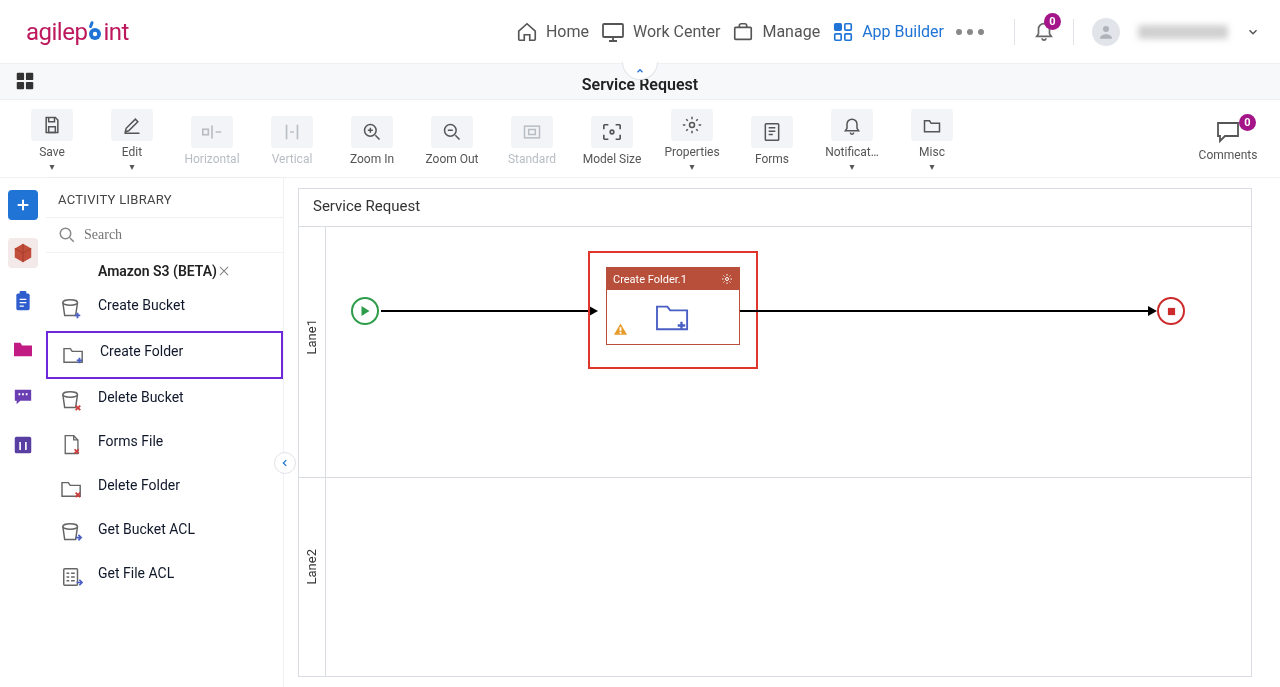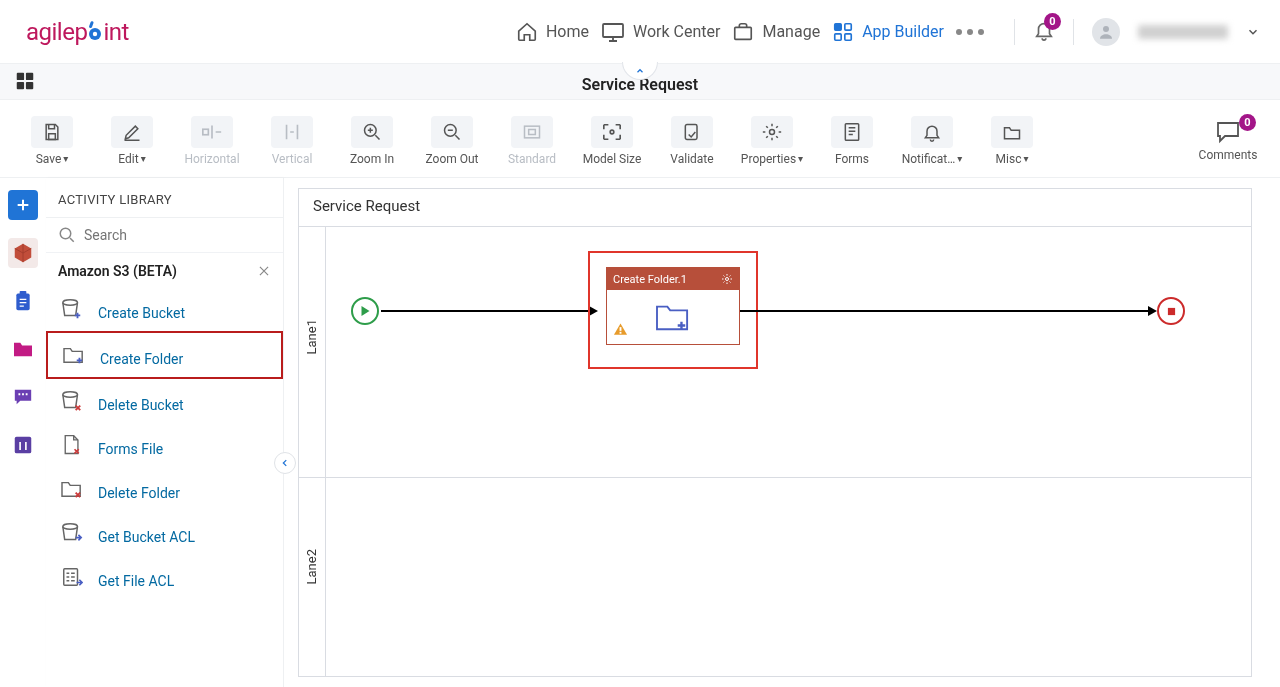--- a/index.html
+++ b/index.html
@@ -25,46 +25,46 @@
   
   .subheader { height:36px; background:#f7f8fa; border-bottom:1px solid #eef0f2; display:flex; align-items:center; justify-content:center; position:relative;}
   .subheader .collapse-tab { position:absolute; top:-2px; left:50%; transform:translateX(-50%); width:36px; height:18px; background:#fff; border:1px solid #e2e5ea; border-top:none; border-radius: 0 0 18px 18px; display:flex; align-items:center; justify-content:center; cursor:pointer; }
   .subheader-title { font-size:16px; font-weight:600; color:#222; margin-top: 6px;}
   .subheader .grid-btn{position:absolute;left:14px;top:6px;cursor:pointer;}
 
   
   .toolbar { height:78px; display:flex; align-items:center; gap:4px; padding: 8px 14px 4px 14px; border-bottom:1px solid #eef0f2;}
   .tool-btn { width:76px; display:flex; flex-direction:column; align-items:center; justify-content:center; gap:4px; cursor:pointer; font-size:12px; color:#555;}
   .tool-btn .ibox { width:42px; height:32px; background:#f2f4f7; border-radius:4px; display:flex; align-items:center; justify-content:center; }
-  .tool-btn .label { display:flex; align-items:center; gap:2px; }
+  .tool-btn .label { display:flex; align-items:center; gap:2px;flex-direction:column; }
   .tool-btn .caret { font-size:10px;}
   .tool-btn.dim { color:#b8bdc4; }
   .tool-btn.dim .ibox svg { stroke:#b8bdc4; }
   .toolbar-spacer{flex:1;}
   .comment-btn{position:relative; width:76px; display:flex;flex-direction:column;align-items:center;gap:4px;font-size:12px;color:#555;cursor:pointer;}
   .comment-badge{position:absolute; top:-6px; right:10px; background:#a31588;color:#fff;width:17px;height:17px;border-radius:50%;font-size:11px;font-weight:700;display:flex;align-items:center;justify-content:center;}
 
   
   .main { display:flex; height: calc(687px - 64px - 36px - 78px); }
 
   
   .left-rail { width:46px; background:#fff; display:flex; flex-direction:column; align-items:center; gap:18px; padding-top:12px;}
   .rail-btn{width:30px;height:30px;border-radius:4px;display:flex;align-items:center;justify-content:center;cursor:pointer;}
   .rail-btn.add{background:#2074d6;}
   .rail-btn.selected{background:#f3e9e8;}
 
   
   .lib-panel{width:238px; background:#fff; border-right:1px solid #eef0f2; display:flex; flex-direction:column; box-shadow: 1px 0 3px rgba(0,0,0,0.03);}
   .lib-title{padding:14px 12px 10px 12px;font-size:13px;font-weight:400;color:#444;letter-spacing:0.3px;border-bottom:1px solid #eef0f2;}
   .lib-search{display:flex;align-items:center;gap:8px;padding:8px 12px;border-bottom:1px solid #f0f2f5;}
-  .lib-search input{border:none;outline:none;flex:1;font-size:14px;color:#555;}
-  .lib-group{display:flex;align-items:center;justify-content:space-between;padding:10px 12px 8px 12px;font-size:14px;font-weight:600;color:#222;}
-  .lib-item{display:flex;align-items:flex-end;gap:12px;padding:10px 12px;font-size:14px;color:#0369a1;cursor:pointer;}
+  .lib-search input{border:none;outline:none;flex:1;font-size:14px;color:#555;font-family:Liberation Serif, serif;}
+  .lib-group{display:flex;align-items:center;justify-content:center;padding:10px 12px 8px 12px;font-size:14px;font-weight:600;color:#222;}
+  .lib-item{display:flex;align-items:flex-start;gap:12px;padding:10px 12px;font-size:14px;color:#0f172a;cursor:pointer;}
   .lib-item .li-icon{width:28px;height:24px;display:flex;align-items:center;justify-content:center;}
-  .lib-item.highlight{border:2px solid #b91c1c;}
+  .lib-item.highlight{border:2px solid #6d28d9;}
   .lib-collapse{position:absolute;left:274px;top:452px;width:22px;height:22px;border:1px solid #e0e3e7;border-radius:50%;background:#fff;display:flex;align-items:center;justify-content:center;cursor:pointer;z-index:5;}
 
   
   .canvas-wrap{flex:1; padding:10px 28px 10px 14px; background:#fff; overflow:hidden;}
   .canvas{border:1px solid #d9dce2; height:100%; position:relative; background:#fff;}
   .canvas-title{position:absolute; top:8px; left:14px; font-size:15px; color:#333;}
   .lane-sep-h{position:absolute;left:0;right:0;border-bottom:1px solid #d9dce2;}
   .lane-sep-v{position:absolute;top:37px;bottom:0;border-right:1px solid #d9dce2;}
   .lane-label{position:absolute;writing-mode:vertical-rl;transform:rotate(180deg);font-size:13px;color:#333;}
 
@@ -249,31 +249,20 @@
           <circle cx="12" cy="11" r="2"></circle>
         </svg>
       </div>
     <div class="label">
         <span>Model Size</span>
       </div>
   </div>
   <div class="tool-btn">
     <div class="ibox">
         <svg width="20" height="20" viewBox="0 0 24 24" fill="none" stroke="#555" stroke-width="1.8">
-          <rect x="4" y="3" width="14" height="18" rx="2"></rect>
-          <path d="M8 15l3 3 5-6"></path>
-        </svg>
-      </div>
-    <div class="label">
-        <span>Validate</span>
-      </div>
-  </div>
-  <div class="tool-btn">
-    <div class="ibox">
-        <svg width="20" height="20" viewBox="0 0 24 24" fill="none" stroke="#555" stroke-width="1.8">
           <circle cx="12" cy="12" r="3"></circle>
           <path d="M12 2v3M12 19v3M4 12H1M23 12h-3M5 5l2 2M17 17l2 2M19 5l-2 2M7 17l-2 2"></path>
         </svg>
       </div>
     <div class="label">
         <span>Properties</span>
         <span class="caret">▾</span>
       </div>
   </div>
   <div class="tool-btn">

